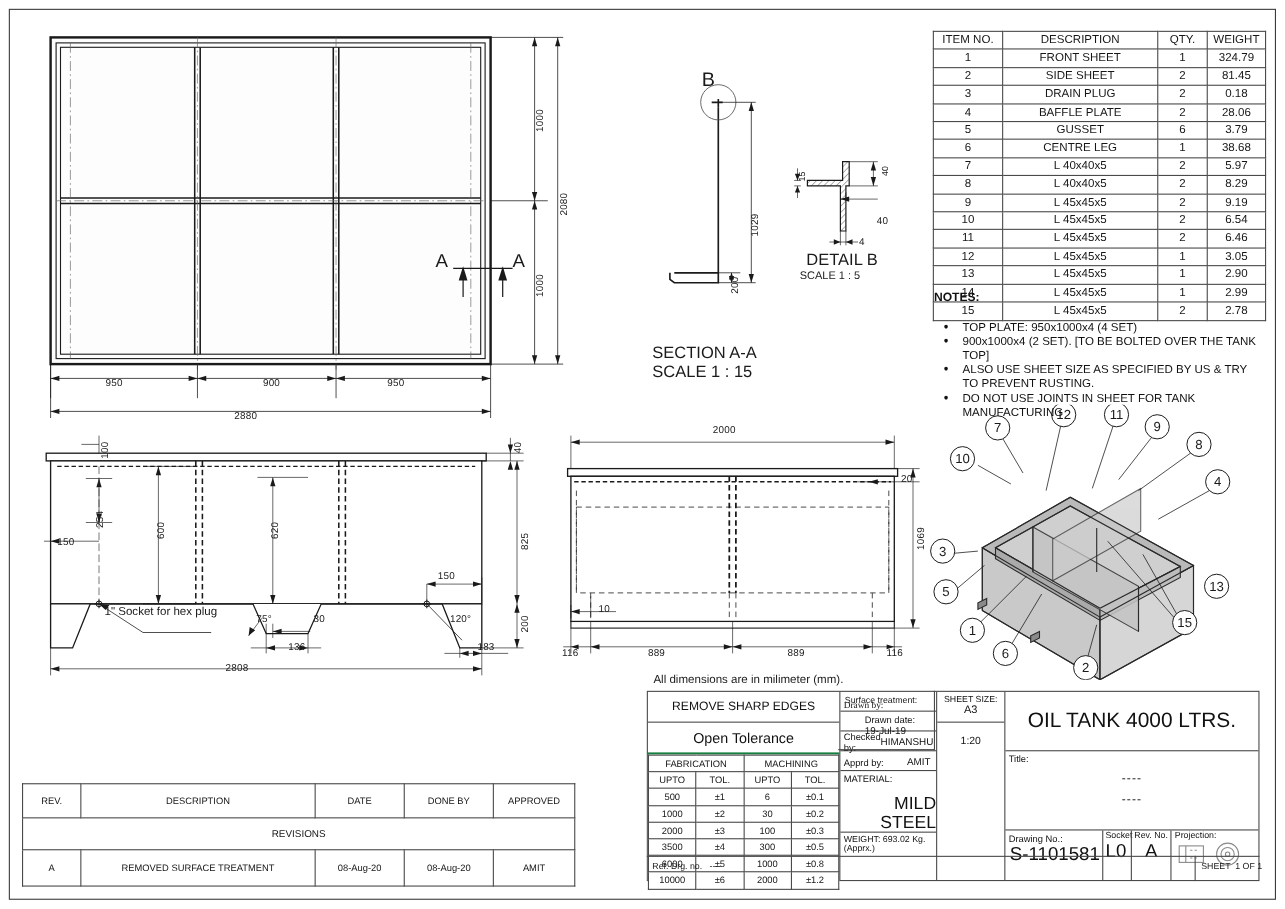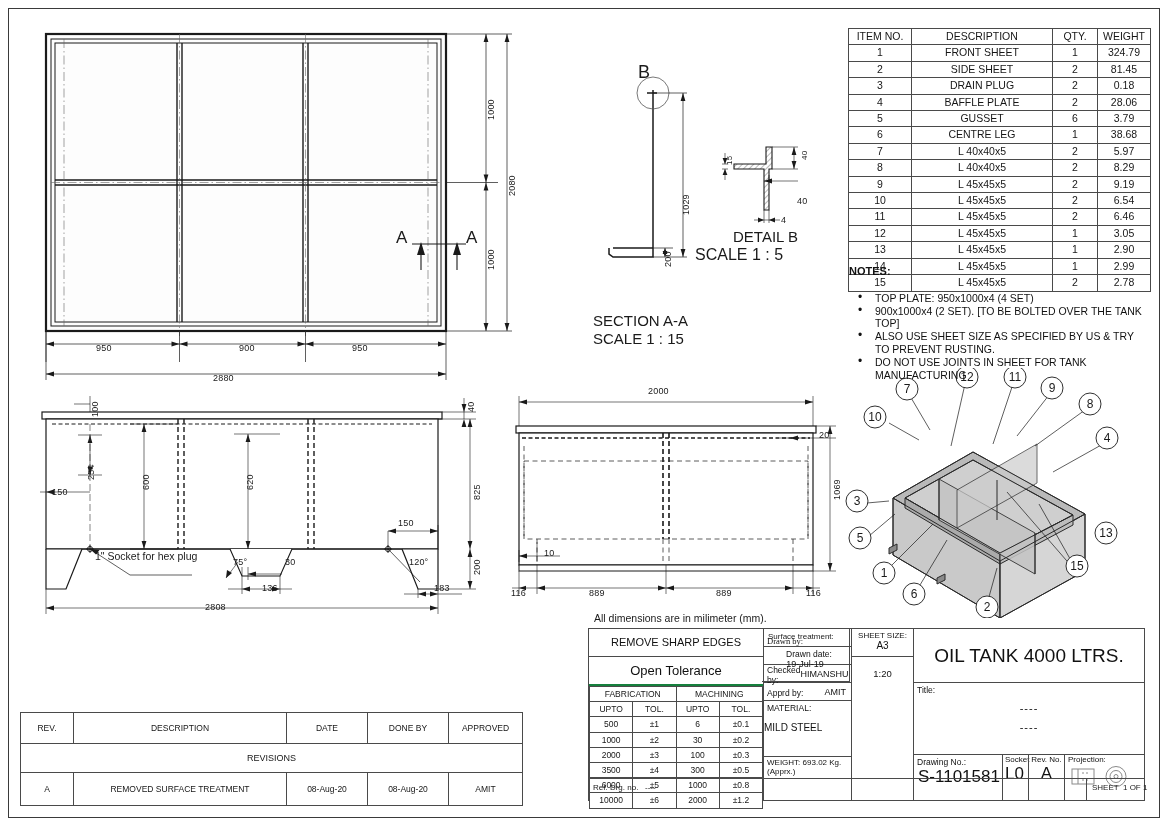--- a/index.html
+++ b/index.html
@@ -225,21 +225,21 @@
         <polygon points="44,85 38,82.6 38,87.4"></polygon>
           <polygon points="49,85 55,82.6 55,87.4"></polygon>
       </g>
     </svg>
   </div>
   <div class="txt dimv" style="left:725px;top:165px;transform:rotate(-90deg);font-size:8px;">15</div>
   <div class="txt dimv" style="left:800px;top:160px;transform:rotate(-90deg);font-size:8px;">40</div>
   <div class="txt dim" style="left:797px;top:196px;">40</div>
   <div class="txt dim" style="left:781px;top:215px;">4</div>
   <div class="txt" style="left:733px;top:228px;font-size:15px;">DETAIL B</div>
-  <div class="txt" style="left:695px;top:246px;font-size:16px;">SCALE 1 : 5</div>
+  <div class="txt" style="left:727px;top:246px;font-size:10px;">SCALE 1 : 5</div>
 
   <div class="abs" style="left:30px;top:390px;">
     <svg width="460" height="230" viewBox="0 0 460 230">
 
       <rect x="12" y="22" width="400" height="7" fill="#fff" stroke="#1a1a1a" stroke-width="1.2"></rect>
 
       <rect x="16" y="29" width="392" height="130" fill="#fff" stroke="#1a1a1a" stroke-width="1.2"></rect>
 
       <g stroke="#1a1a1a" stroke-width="1" fill="none" stroke-dasharray="4,2.5">
         <line x1="22" y1="34" x2="402" y2="34"></line>
@@ -817,21 +817,21 @@
       <div class="tb-row" style="height:18px;display:flex;align-items:center;">
         <span class="lbl">Checked by:</span>
         <span class="val" style="flex:1">HIMANSHU</span>
       </div>
       <div class="tb-row" style="height:18px;display:flex;align-items:center;">
         <span class="lbl">Apprd by:</span>
         <span class="val" style="flex:1">AMIT</span>
       </div>
       <div class="tb-row" style="height:56px;position:relative;">
         <div class="lbl">MATERIAL:</div>
-        <div style="text-align:left;font-size:10px;margin-top:9px;">MILD STEEL</div>
+        <div style="text-align:right;font-size:16px;margin-top:9px;">MILD STEEL</div>
       </div>
       <div style="height:20px;display:flex;align-items:center;">
         <span class="small" style="padding-left:3px;">WEIGHT:  693.02 Kg. (Apprx.)</span>
       </div>
     </div>
 
     <div id="tb-sheet">
       <div class="tb-row" style="height:28px;text-align:center;">
         <div class="small" style="padding-top:2px;">SHEET SIZE:</div>
         <div style="font-size:10px;">A3</div>

